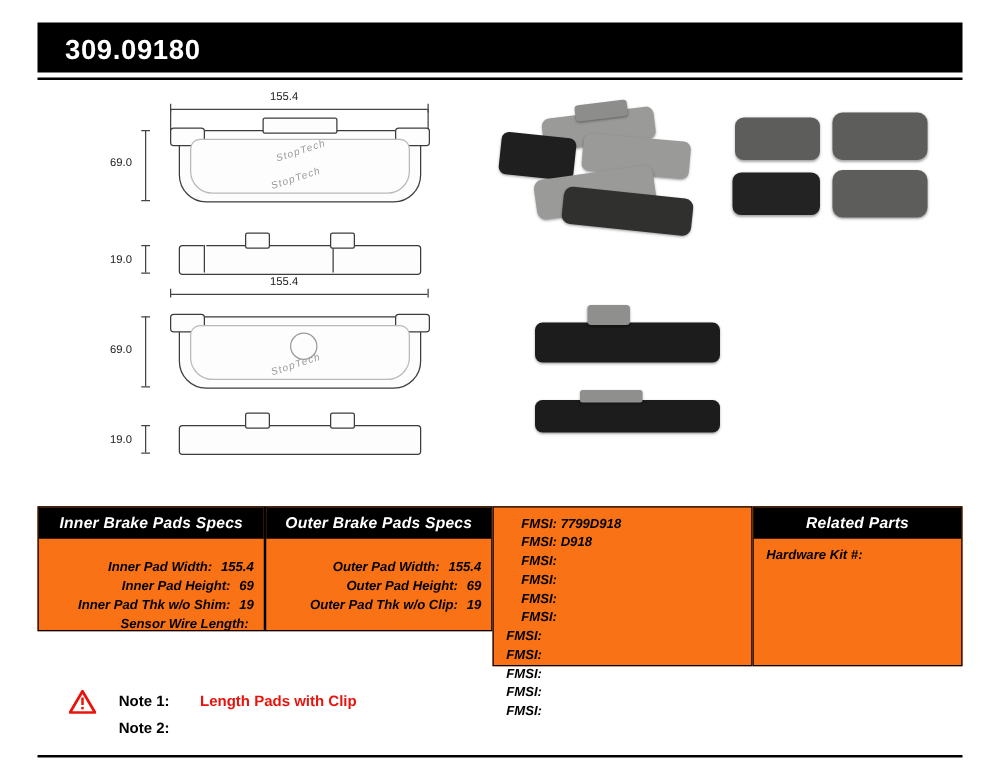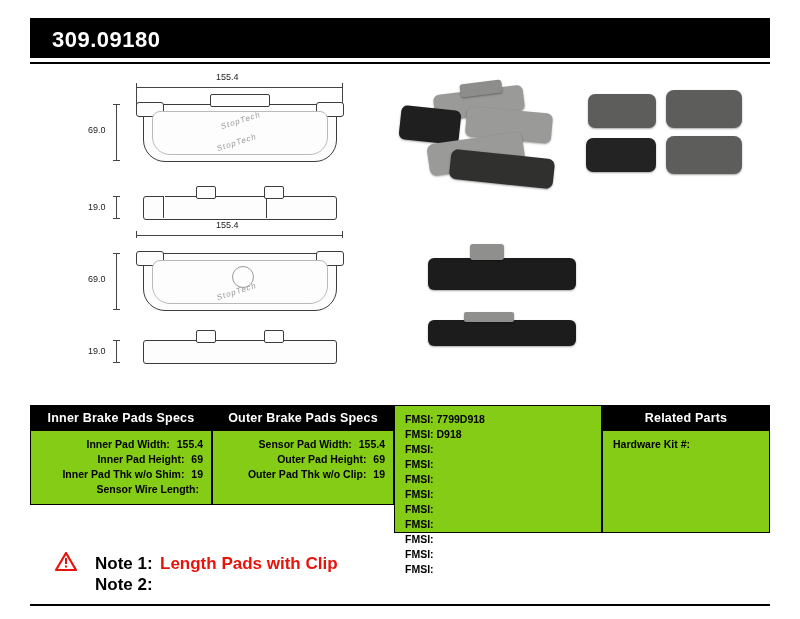--- a/index.html
+++ b/index.html
@@ -118,33 +118,35 @@
   .tables {
     position: absolute;
     left: 30px;
     top: 405px;
     width: 740px;
   }
   .tbl {
     position: absolute;
     border: 1.5px solid #000;
     box-sizing: border-box;
-    background: #84cc16;
+    background: #f97316;
+    font-style: italic;
   }
   .tbl .thead {
     background: #000;
     color: #fff;
     font-size: 12.5px;
     font-weight: bold;
     text-align: center;
     padding: 5px 0 6px 0;
     letter-spacing: 0.2px;
   }
   .tbl .tbody {
     padding: 6px 8px 10px 8px;
+    margin-top: 10px;
   }
   .spec-row {
     font-size: 10.5px;
     font-weight: bold;
     line-height: 15px;
     text-align: right;
     white-space: nowrap;
   }
   .spec-row .val {
     font-weight: bold;
@@ -154,40 +156,40 @@
     padding: 6px 0 10px 0;
     position: relative;
   }
   .fmsi-col {
     display: inline-block;
     vertical-align: top;
     font-size: 10.5px;
     font-weight: bold;
     line-height: 15px;
   }
-  .fmsi-col.left { width: 100px; padding-left: 10px; }
+  .fmsi-col.left { width: 100px; padding-left: 22px; }
   .fmsi-col.right { width: 90px; padding-left: 10px; }
   .related-body {
     padding: 6px 0 10px 10px;
     font-size: 10.5px;
     font-weight: bold;
     line-height: 15px;
   }
 
   
   .notes {
     position: absolute;
     left: 55px;
     top: 552px;
     width: 500px;
   }
   .note-row {
     position: relative;
     height: 21px;
-    font-size: 17px;
+    font-size: 12px;
     font-weight: bold;
   }
   .note-label {
     position: absolute;
     left: 40px;
     top: 2px;
   }
   .note-value {
     position: absolute;
     left: 105px;
@@ -326,21 +328,21 @@
           <span>Sensor Wire Length:</span>
           <span class="val"></span>
         </div>
       </div>
     </div>
 
     <div class="tbl" style="left:182px; top:0px; width:182px; height:100px;">
       <div class="thead">Outer Brake Pads Specs</div>
       <div class="tbody">
         <div class="spec-row">
-          <span>Sensor Pad Width:</span>
+          <span>Outer Pad Width:</span>
           <span class="val">155.4</span>
         </div>
         <div class="spec-row">
           <span>Outer Pad Height:</span>
           <span class="val">69</span>
         </div>
         <div class="spec-row">
           <span>Outer Pad Thk w/o Clip:</span>
           <span class="val">19</span>
         </div>

